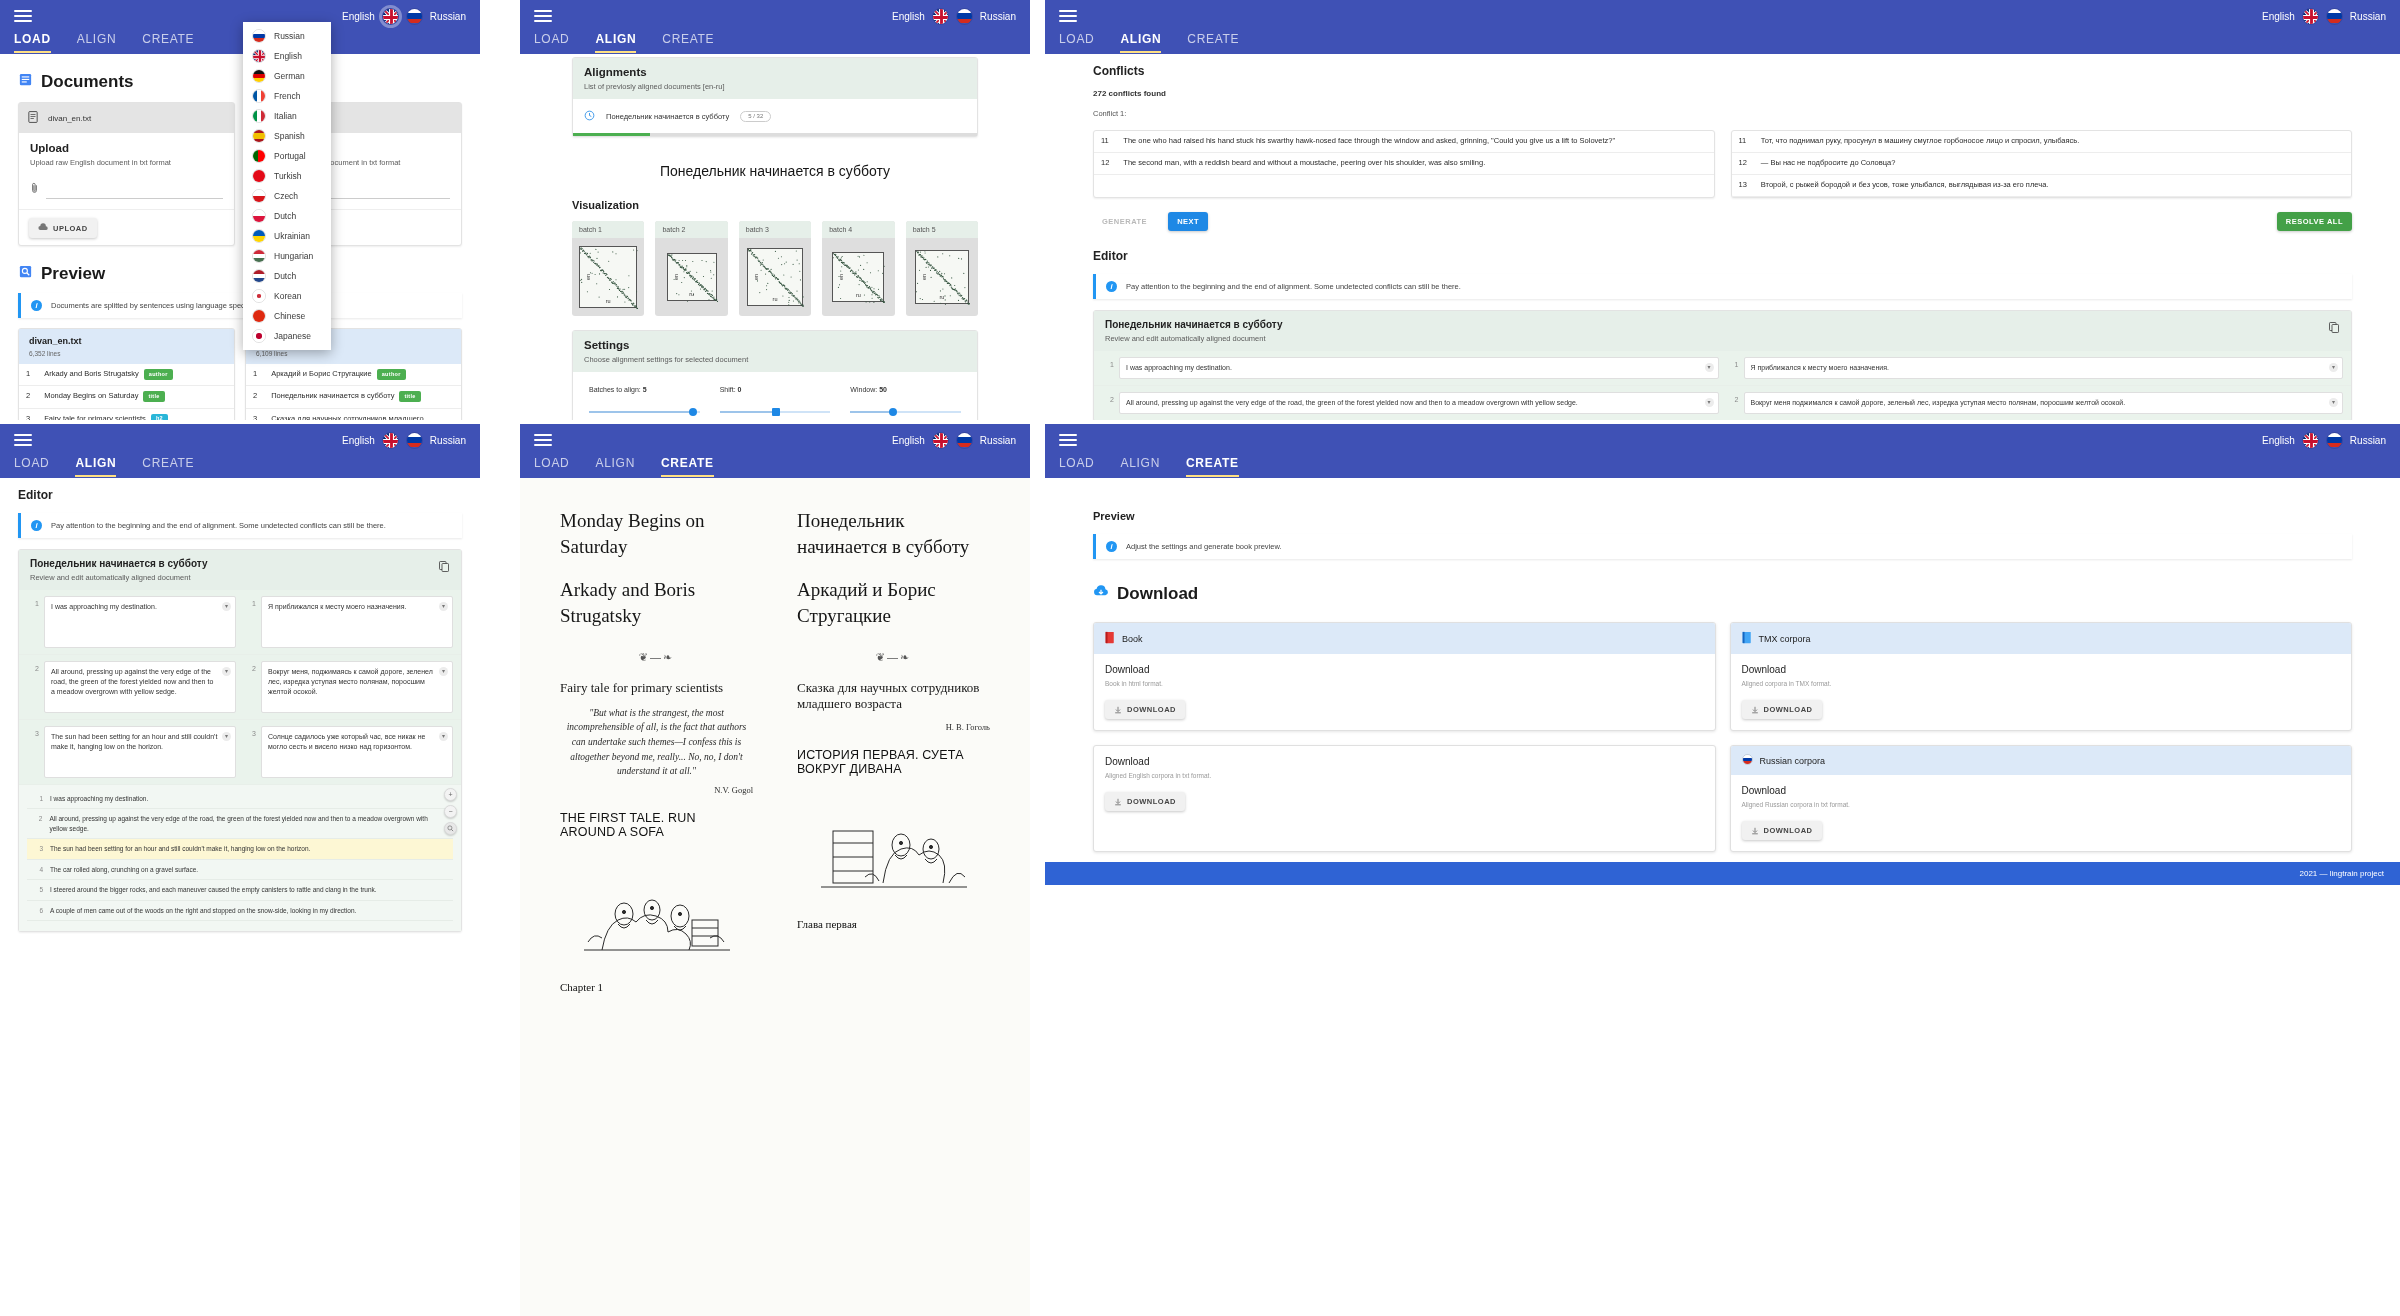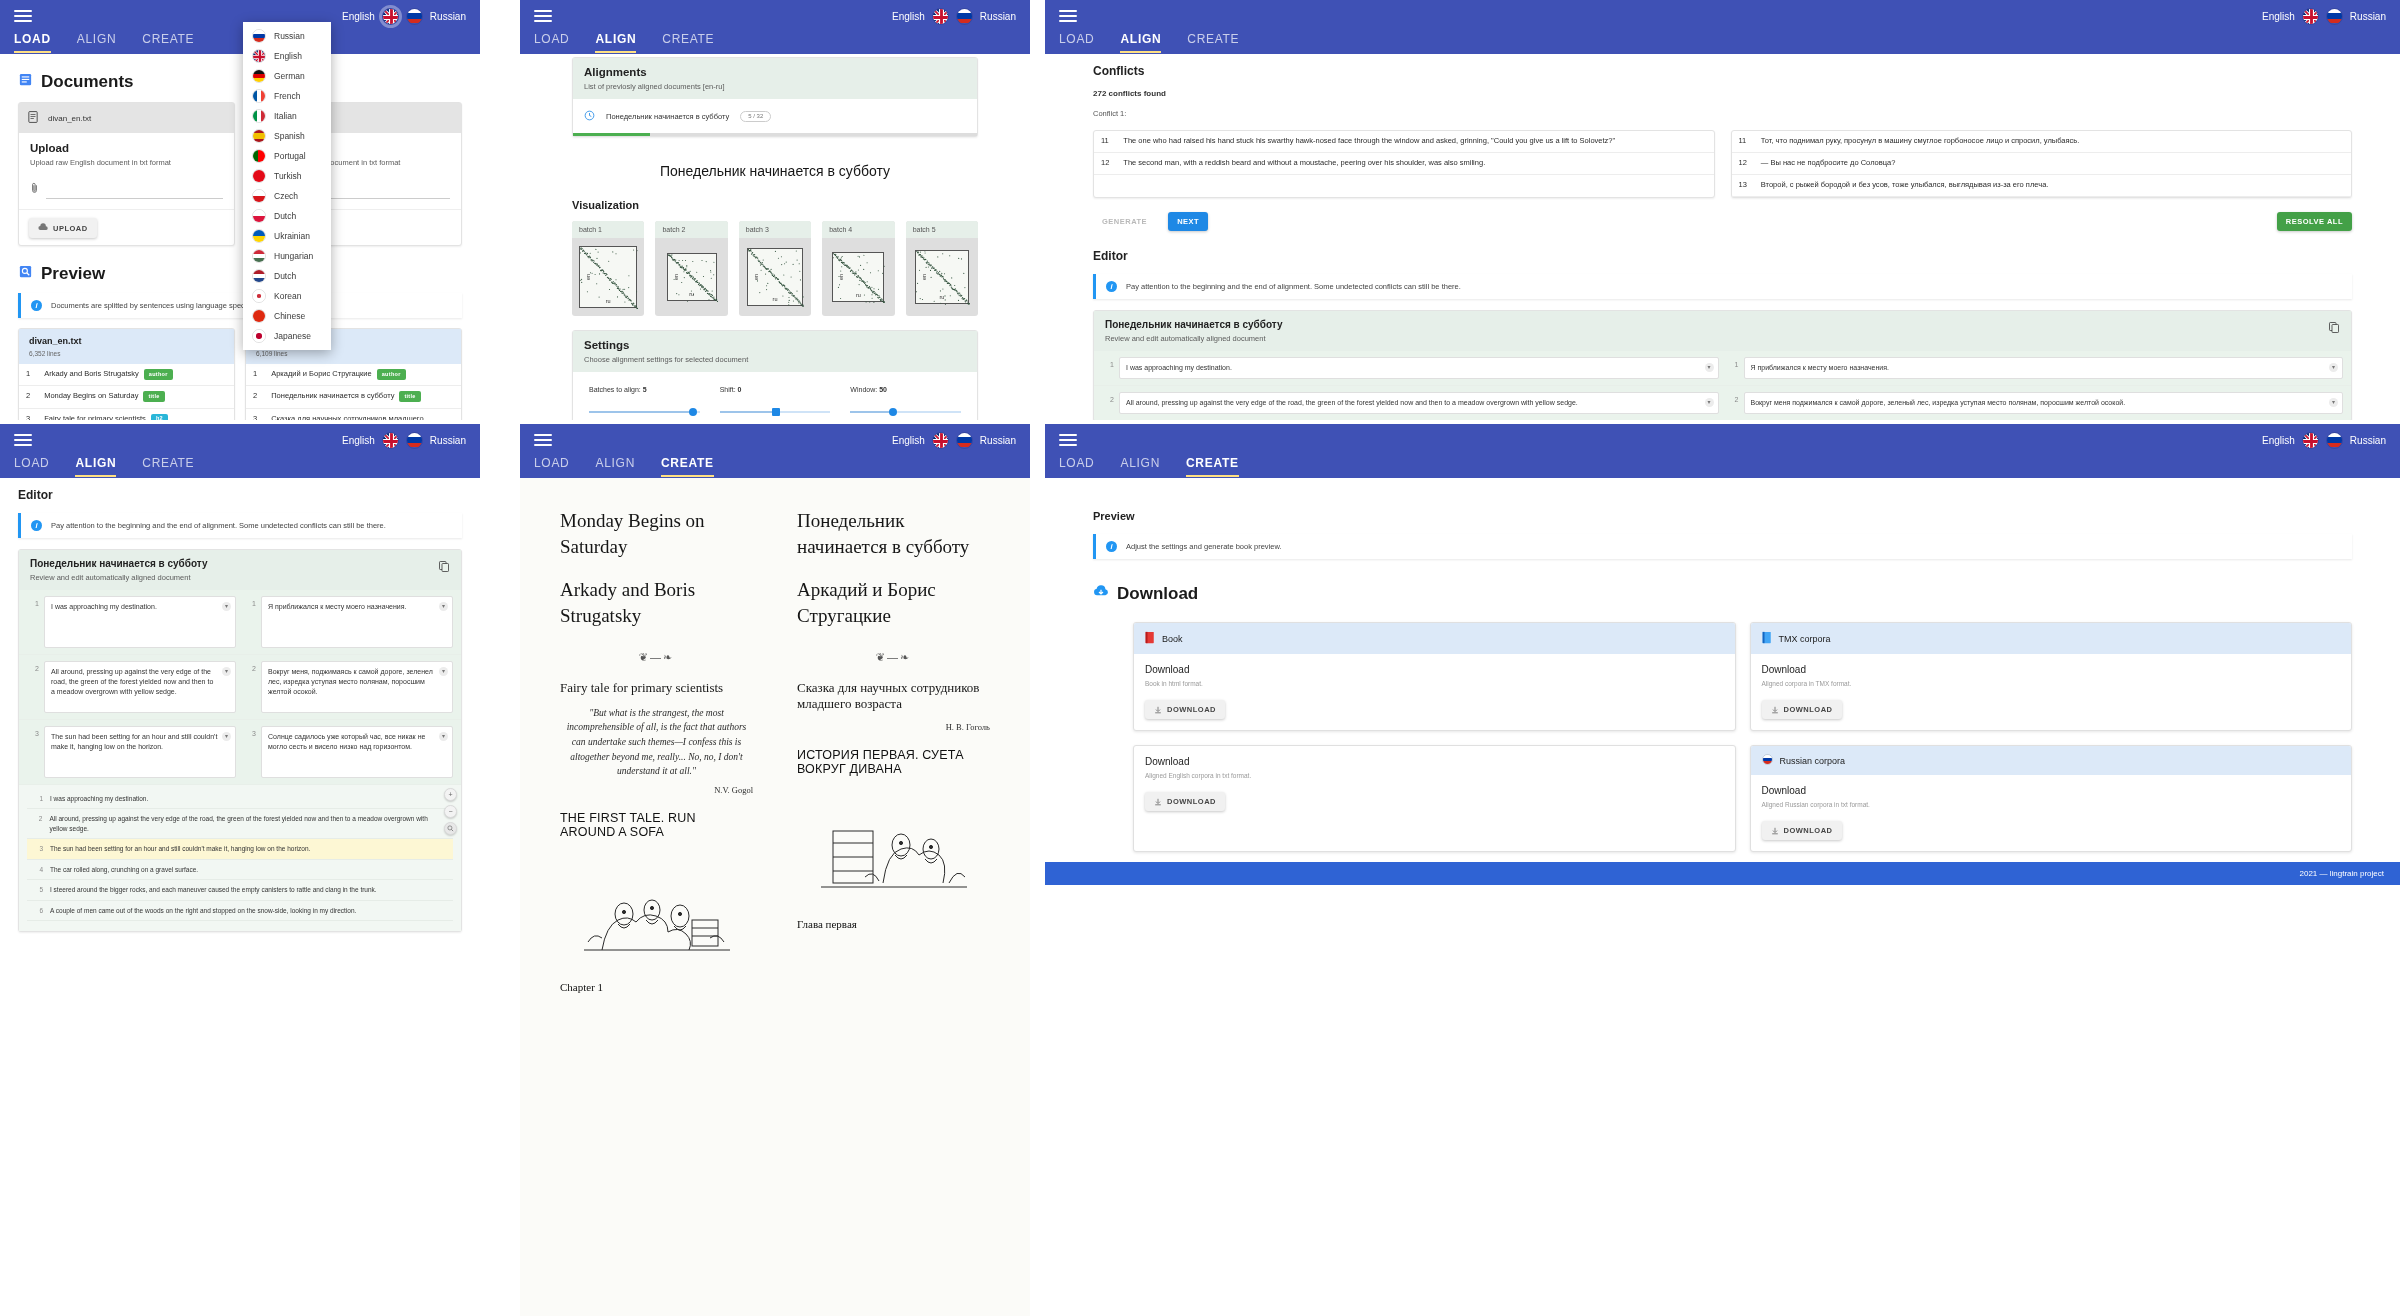--- a/index.html
+++ b/index.html
@@ -111,21 +111,21 @@
   .bquote { font-family: "Liberation Serif", serif; font-style: italic; font-size: 9.5px;
             line-height: 1.55; color: #2a2a2a; text-align: center; }
   .bsign { font-family: "Liberation Serif", serif; font-size: 8.5px; text-align: right;
            margin-top: 6px; color: #2a2a2a; }
   .bchaptitle { font-family: "Liberation Sans", sans-serif; font-size: 12.5px; color: #111;
                 letter-spacing: .2px; margin: 16px 0 10px; }
   .bfoot { font-family: "Liberation Serif", serif; font-size: 11px; color: #111; }
   .illus { height: 120px; display: flex; align-items: flex-end; justify-content: center; }
 
   
-  .dlgrid { display: flex; gap: 14px; flex-wrap: wrap; margin-left: 40px; }
+  .dlgrid { display: flex; gap: 14px; flex-wrap: wrap; }
   .dlcard { width: calc(50% - 7px); border: 1px solid #e0e0e0; border-radius: 3px;
             box-shadow: 0 1px 3px rgba(0,0,0,.1); overflow: hidden; background: #fff; }
   .dlcard .dh { background: #dce9f8; padding: 8px 11px; font-size: 9px; color: #1b1b1b;
                 display: flex; align-items: center; gap: 7px; }
   .dlcard .db { padding: 10px 11px 11px; }
   .dlcard .db .t { font-size: 10px; color: #222; }
   .dlcard .db .d { font-size: 6.5px; color: #9a9a9a; margin-top: 5px; }
   .footerbar { background: #2f63d4; color: #fff; font-size: 8px; text-align: right;
                padding: 7px 16px; }
 

